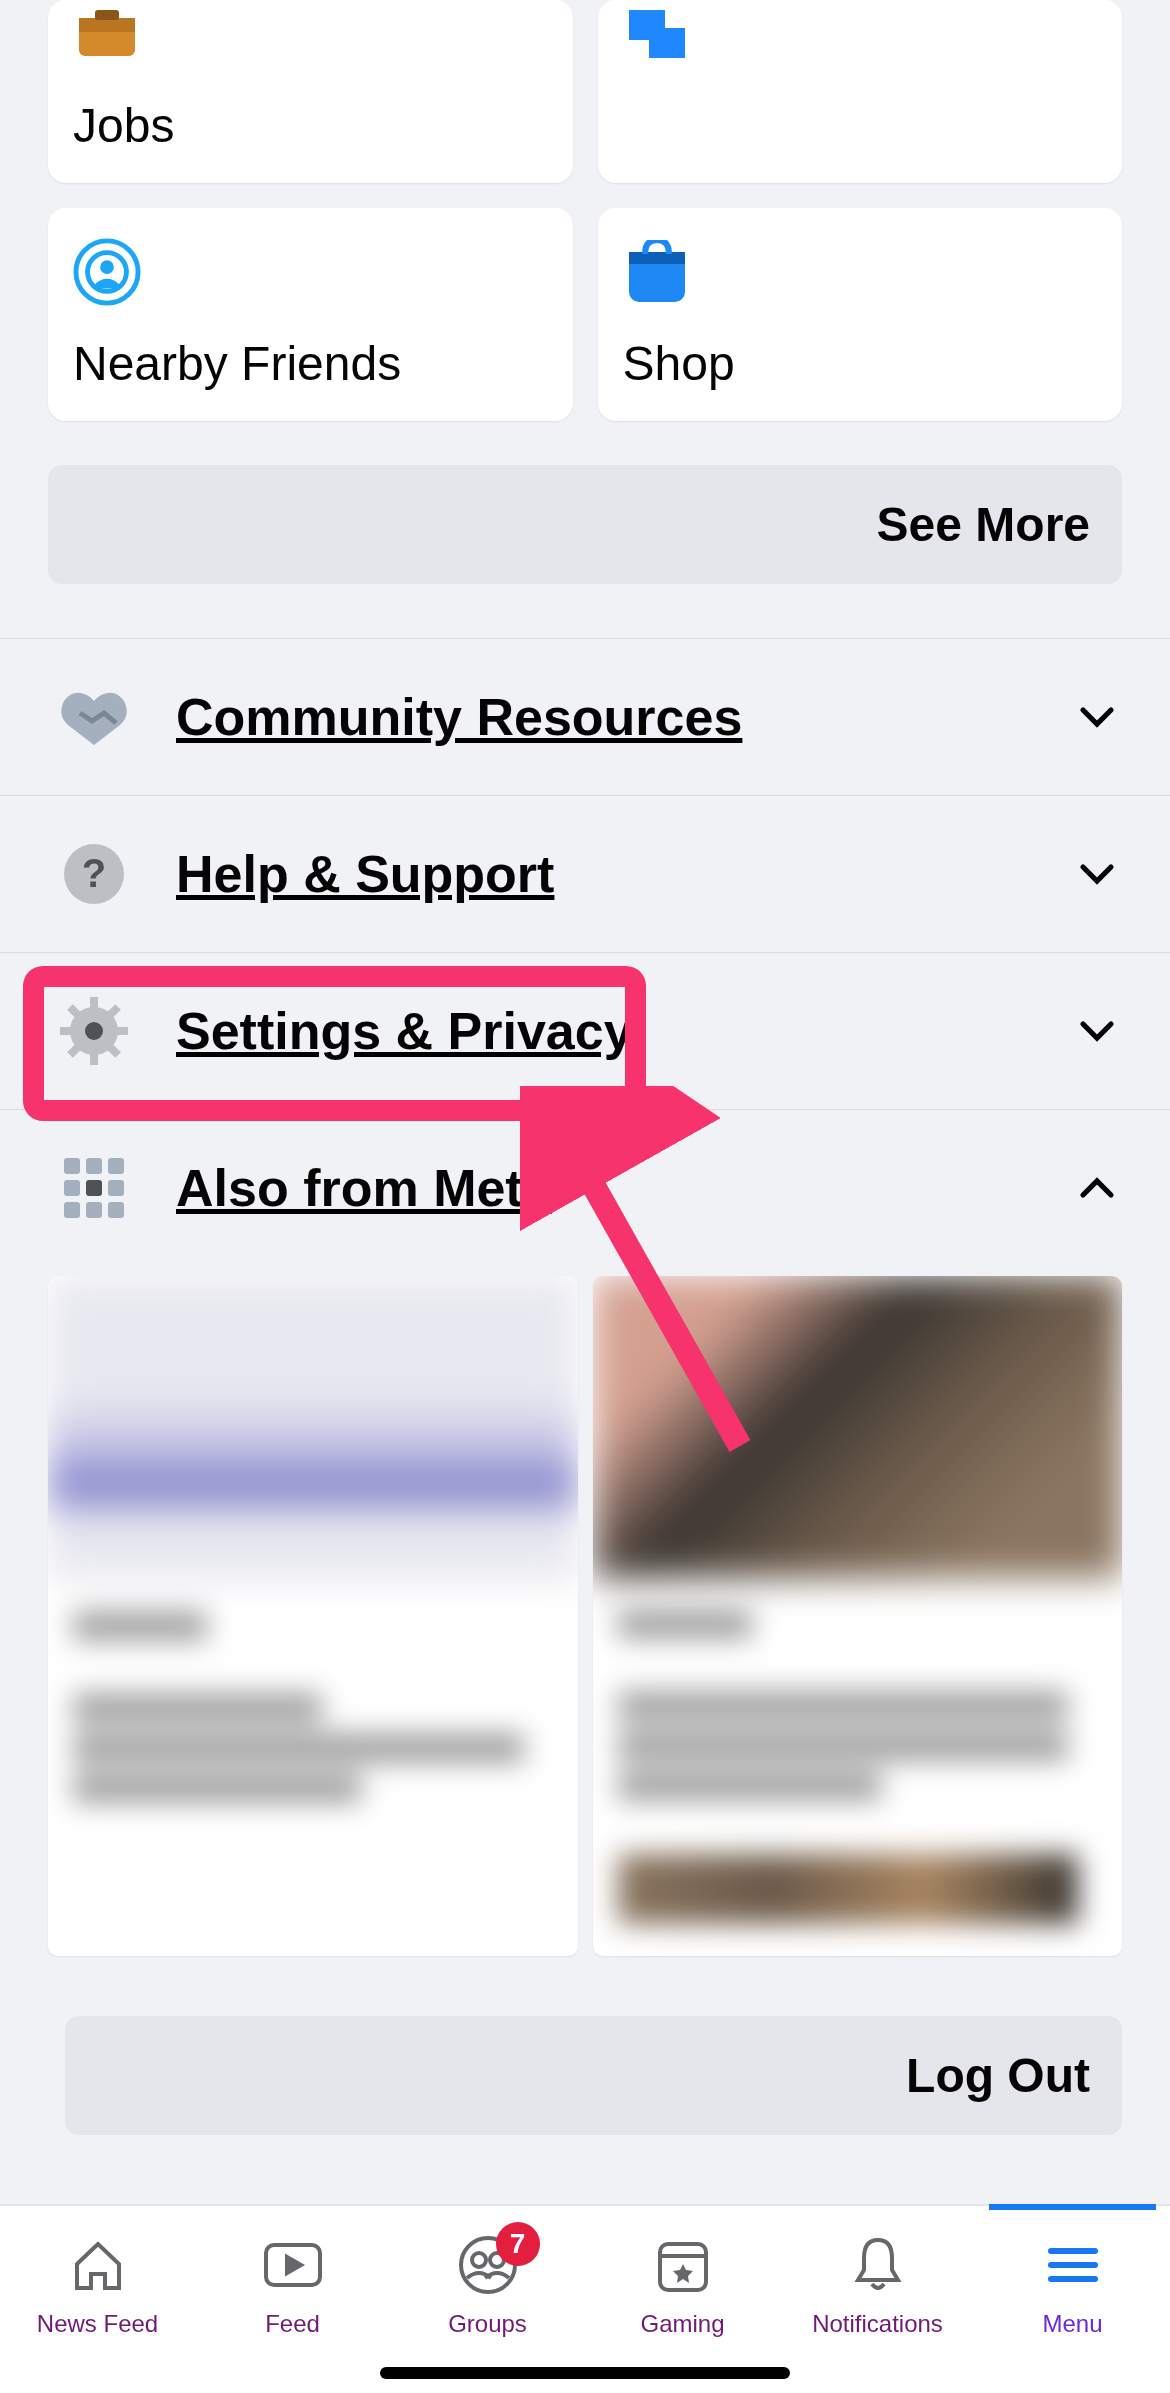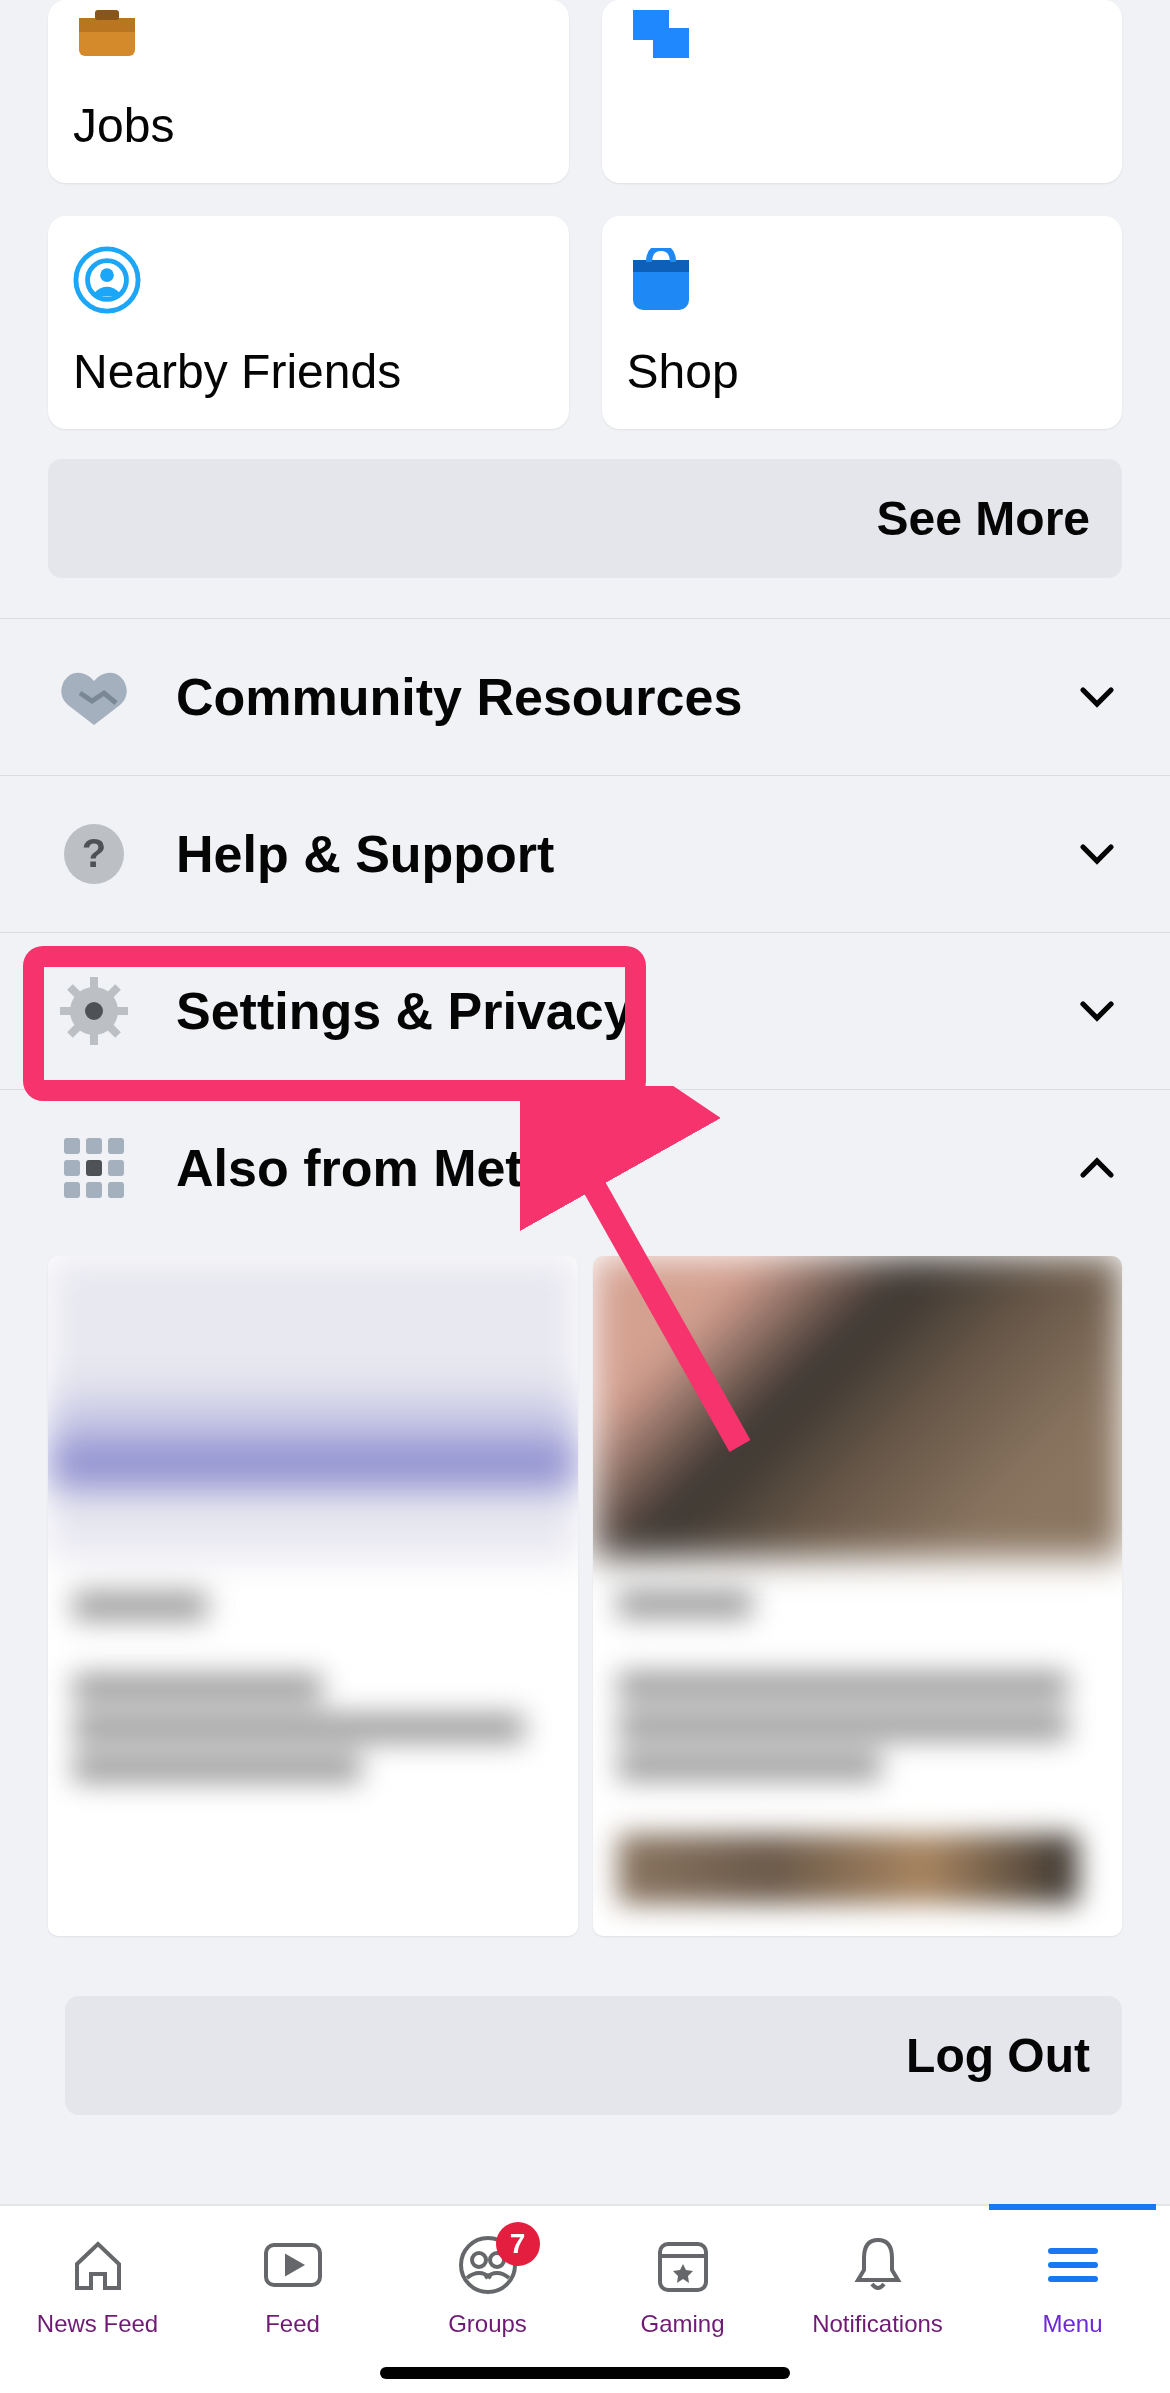--- a/index.html
+++ b/index.html
@@ -7,23 +7,23 @@
       font-family: -apple-system, BlinkMacSystemFont, 'Segoe UI', Helvetica, Arial, sans-serif;
       background: #f0f2f5;
       width: 1170px;
       height: 2393px;
       position: relative;
       overflow: hidden;
     }
     .card-grid {
       display: grid;
       grid-template-columns: 1fr 1fr;
-      gap: 33px;
+      gap: 25px;
       padding: 0 48px;
-      margin-bottom: 30px;
+      margin-bottom: 44px;
     }
     .card {
       background: #fff;
       border-radius: 18px;
       padding: 30px 25px 30px 25px;
       box-shadow: 0 1px 2px rgba(0,0,0,0.08);
       display: flex;
       flex-direction: column;
       gap: 30px;
       cursor: pointer;
@@ -35,21 +35,21 @@
       margin: 0 48px;
       background: #e4e6eb;
       border-radius: 14px;
       padding: 32px;
       text-align: right;
       font-size: 48px;
       font-weight: 600;
       color: #050505;
       cursor: pointer;
     }
-    .menu-section { border-top: 1px solid #dadde1; margin-top: 40px; }
+    .menu-section { border-top: 1px solid #dadde1; margin-top: 54px; text-decoration: underline; }
     .menu-row {
       display: flex;
       align-items: center;
       padding: 36px 52px;
       border-bottom: 1px solid #dadde1;
       cursor: pointer;
       position: relative;
     }
     .menu-icon {
       width: 84px;

